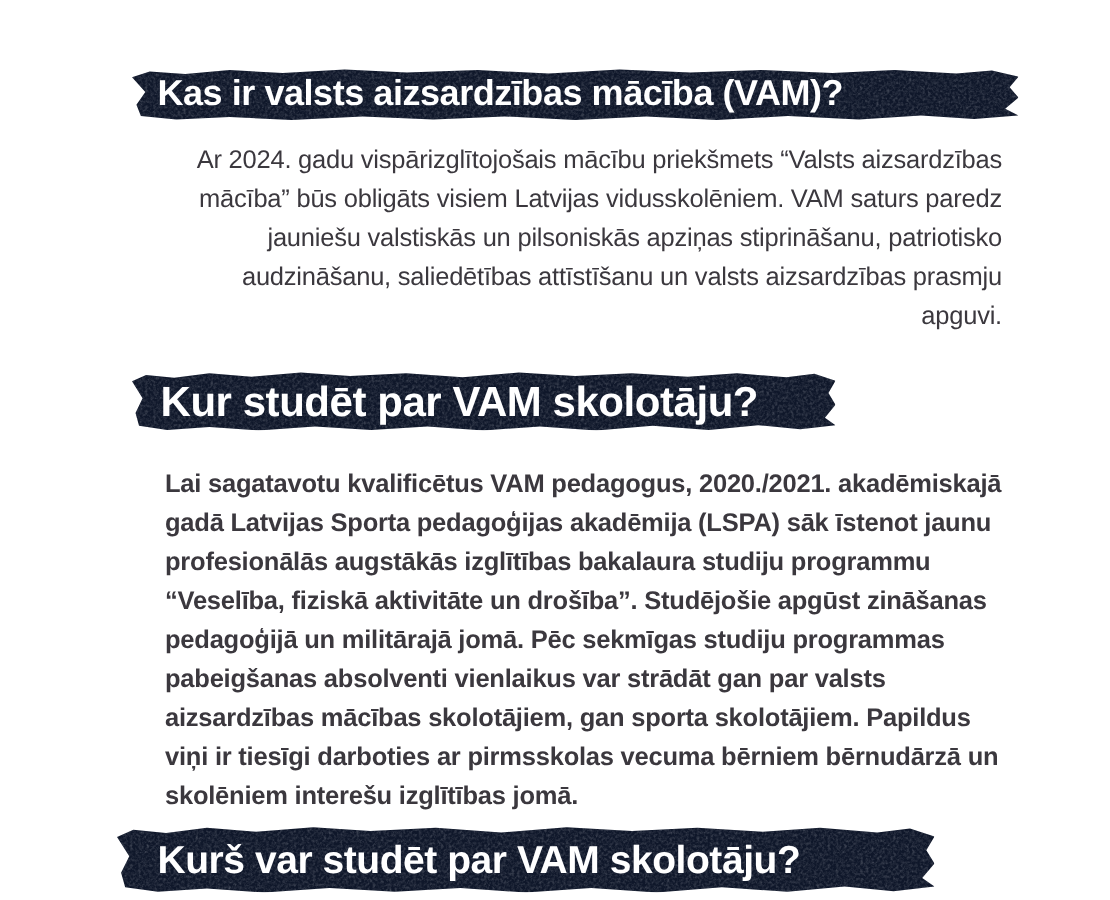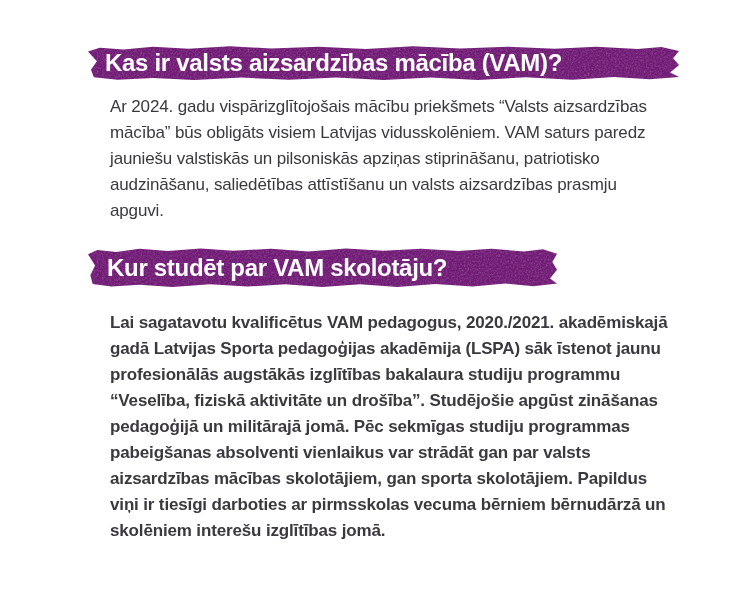--- a/index.html
+++ b/index.html
@@ -12,21 +12,21 @@
     width:740px;
     height:600px;
     margin:0 auto;
     background:#ffffff;
     overflow:hidden;
   }
   .banner{
     position:absolute;
     display:flex;
     align-items:center;
-    background:#701a75;
+    background:#0f172a;
     color:#ffffff;
     font-weight:700;
     letter-spacing:-0.3px;
     clip-path:polygon(
       0% 16%, 2% 5%, 6% 10%, 11% 2%, 17% 8%, 24% 1%, 31% 7%, 39% 2%,
       47% 9%, 55% 1%, 63% 7%, 71% 2%, 79% 8%, 86% 2%, 93% 9%, 97% 3%,
       100% 15%, 99% 36%, 100% 56%, 98.5% 78%, 100% 91%, 95% 98%, 89% 91%,
       82% 99%, 74% 92%, 66% 100%, 58% 93%, 50% 100%, 42% 93%, 34% 99%,
       26% 93%, 18% 100%, 11% 94%, 5% 99%, 1% 92%, 0.5% 70%, 1.5% 45%);
   }
@@ -37,31 +37,31 @@
     height:100%;
     opacity:.30;
     pointer-events:none;
   }
   .banner-text{
     position:relative;
     z-index:1;
     white-space:nowrap;
   }
   .banner-1{left:88px;top:46px;width:574px;height:34px;font-size:24px;padding-left:17px;}
-  .banner-2{left:88px;top:248px;width:450px;height:39px;font-size:24px;padding-left:19px;}
+  .banner-2{left:88px;top:248px;width:450px;height:39px;font-size:28px;padding-left:19px;}
   .banner-3{left:78px;top:551px;width:518px;height:44px;font-size:26px;padding-left:27px;}
   .para{
     position:absolute;
     margin:0;
     color:#3b383e;
     font-size:17px;
     line-height:26px;
     letter-spacing:-0.15px;
   }
-  .para-1{left:110px;top:94px;width:558px;}
+  .para-1{left:110px;top:94px;width:558px;text-align:right;}
   .para-2{left:110px;top:310px;width:570px;font-weight:bold;}
   .defs{position:absolute;width:0;height:0;}
 </style>
 </head>
 <body>
 
 <svg class="defs" aria-hidden="true">
   <filter id="grunge" x="0" y="0" width="100%" height="100%">
     <feTurbulence type="fractalNoise" baseFrequency="0.55" numOctaves="3" seed="7" stitchTiles="stitch" result="noise"></feTurbulence>
     <feColorMatrix in="noise" type="matrix" values="0 0 0 0 1  0 0 0 0 1  0 0 0 0 1  0.7 0.7 0.7 0 -0.9"></feColorMatrix>
@@ -81,14 +81,20 @@
 
   <div class="banner banner-2">
     <svg class="tex">
         <rect width="100%" height="100%" filter="url(#grunge)"></rect>
       </svg>
     <span class="banner-text">Kur studēt par VAM skolotāju?</span>
   </div>
 
   <p class="para para-2">Lai sagatavotu kvalificētus VAM pedagogus, 2020./2021. akadēmiskajā gadā Latvijas Sporta pedagoģijas akadēmija (LSPA) sāk īstenot jaunu profesionālās augstākās izglītības bakalaura studiju programmu “Veselība, fiziskā aktivitāte un drošība”. Studējošie apgūst zināšanas pedagoģijā un militārajā jomā. Pēc sekmīgas studiju programmas pabeigšanas absolventi vienlaikus var strādāt gan par valsts aizsardzības mācības skolotājiem, gan sporta skolotājiem. Papildus viņi ir tiesīgi darboties ar pirmsskolas vecuma bērniem bērnudārzā un skolēniem interešu izglītības jomā.</p>
 
+  <div class="banner banner-3">
+    <svg class="tex">
+        <rect width="100%" height="100%" filter="url(#grunge)"></rect>
+      </svg>
+    <span class="banner-text">Kurš var studēt par VAM skolotāju?</span>
+  </div>
 
 </div>
 
 </body></html>

